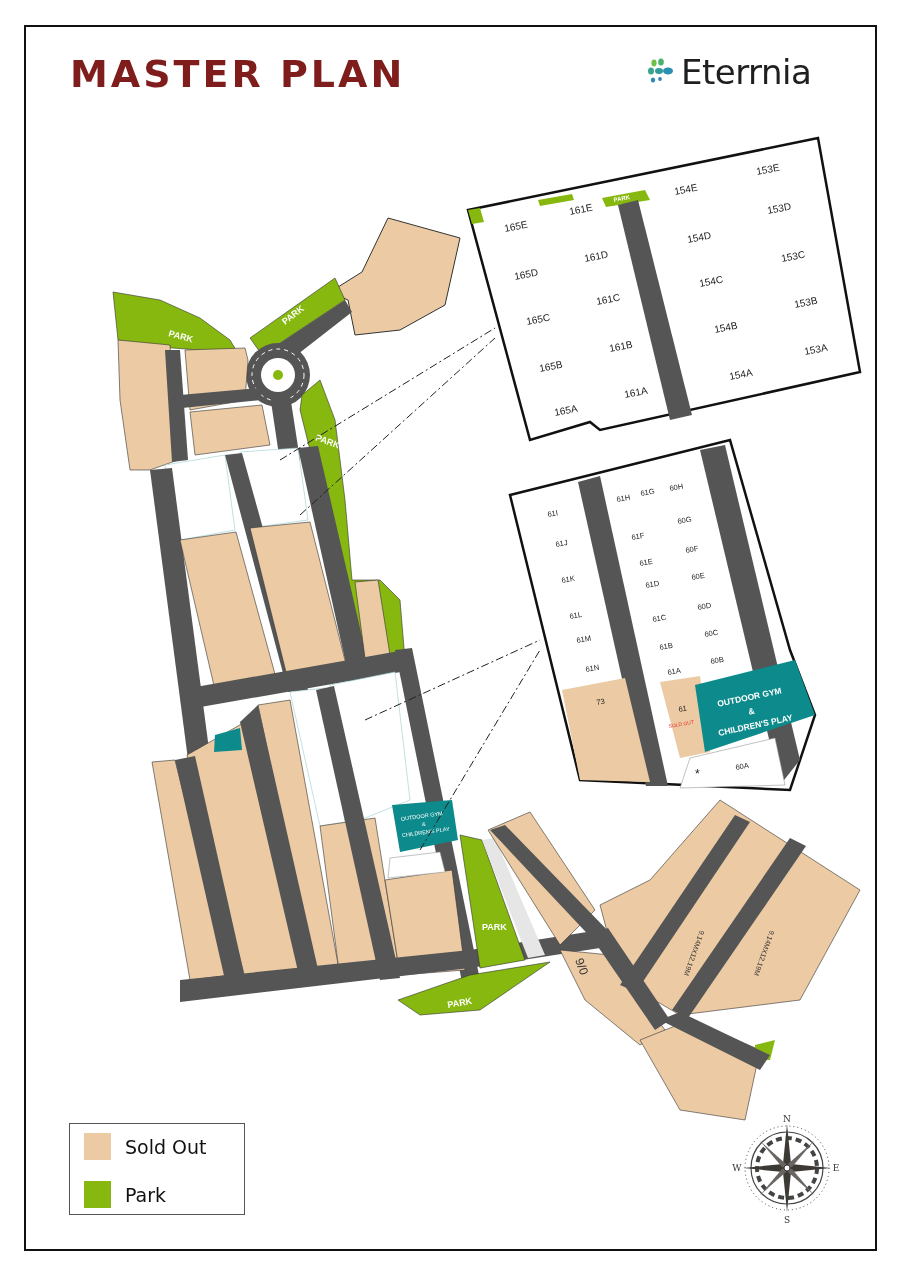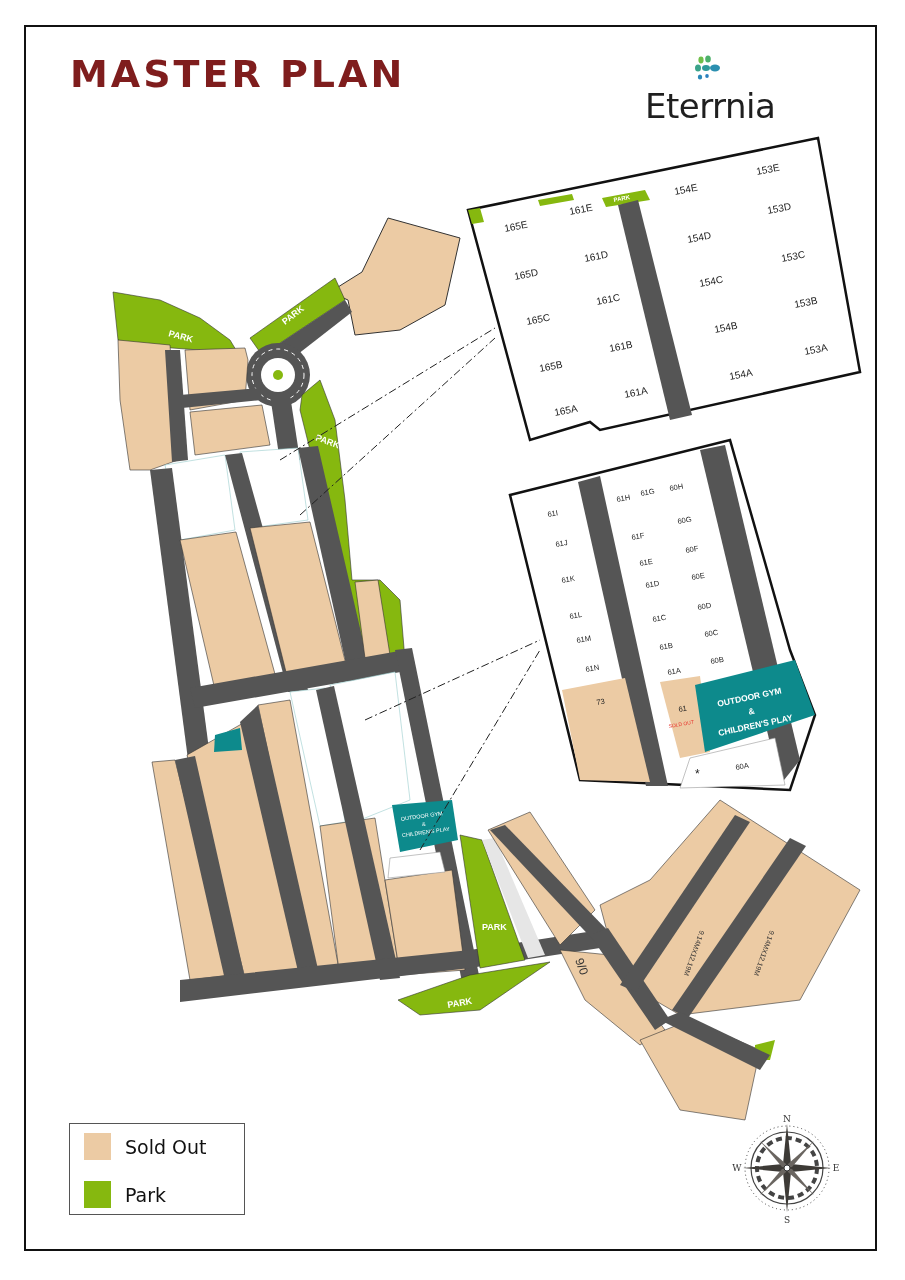--- a/index.html
+++ b/index.html
@@ -1,19 +1,19 @@
 <!DOCTYPE html>
 <html><head>
 <meta charset="utf-8">
 <style>
   html,body{margin:0;padding:0;background:#ffffff;}
   body{width:905px;height:1280px;position:relative;overflow:hidden;font-family:"Liberation Sans",sans-serif;}
   .frame{position:absolute;left:24px;top:25px;width:853px;height:1226px;border:2px solid #111;box-sizing:border-box;background:#fff;}
   .title{position:absolute;left:70px;top:52px;font-family:"DejaVu Sans",sans-serif;font-weight:bold;font-size:38px;letter-spacing:3px;color:#7f1d1d;}
-  .logo{position:absolute;left:645px;top:52px;display:flex;align-items:center;flex-direction:column;}
+  .logo{position:absolute;left:645px;top:52px;display:flex;align-items:center;}
   .logo-text{font-family:"DejaVu Sans",sans-serif;font-size:34px;color:#1f1f1f;letter-spacing:-0.5px;}
   .map{position:absolute;left:0;top:0;width:905px;height:1280px;}
   .legend{position:absolute;left:69px;top:1123px;width:176px;height:92px;border:1px solid #555;background:#fff;box-sizing:border-box;}
   .legend-row{position:absolute;left:14px;display:flex;align-items:center;}
   .swatch{width:27px;height:27px;}
   .legend-label{margin-left:14px;font-family:"DejaVu Sans",sans-serif;font-size:19px;color:#111;}
   .compass{position:absolute;left:732px;top:1112px;width:110px;height:112px;}
   .lbl{font-family:"Liberation Sans",sans-serif;}
 </style>
 </head>

